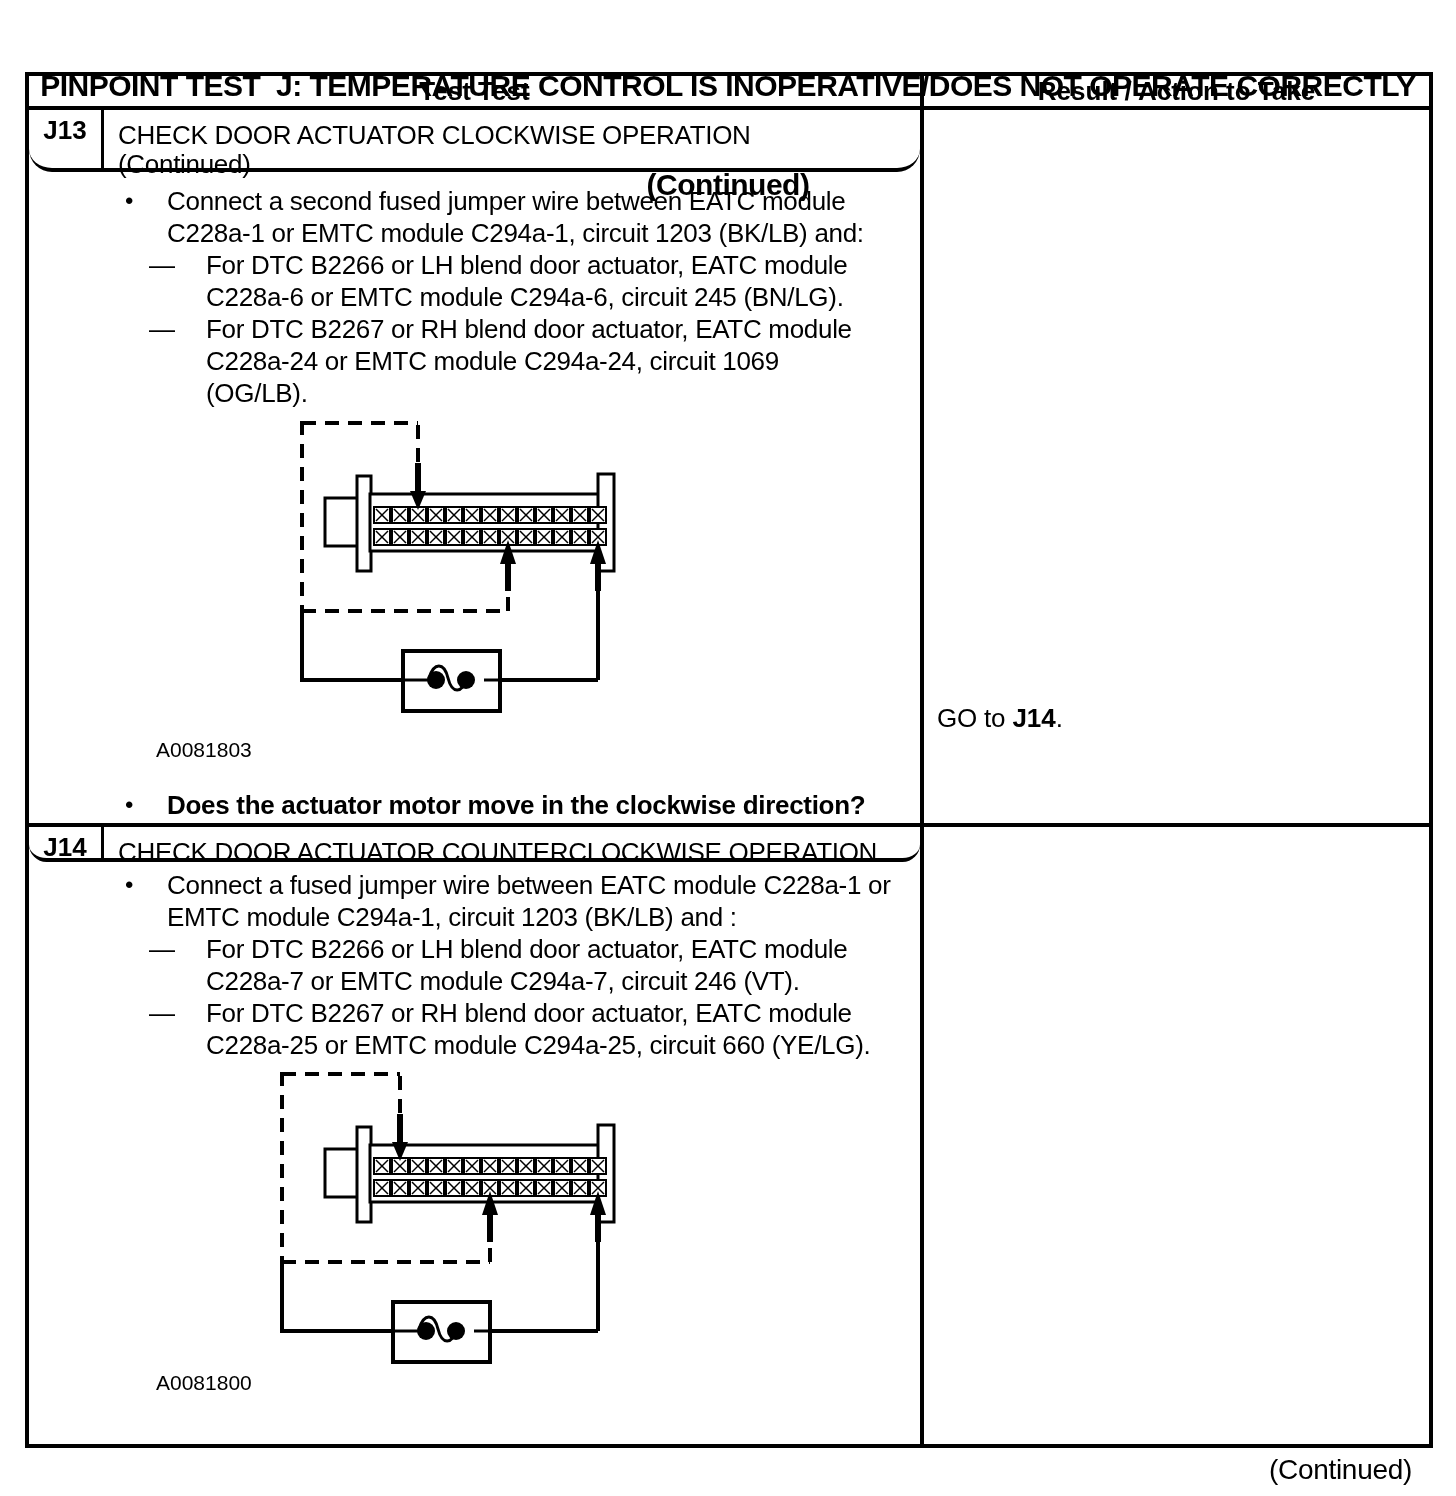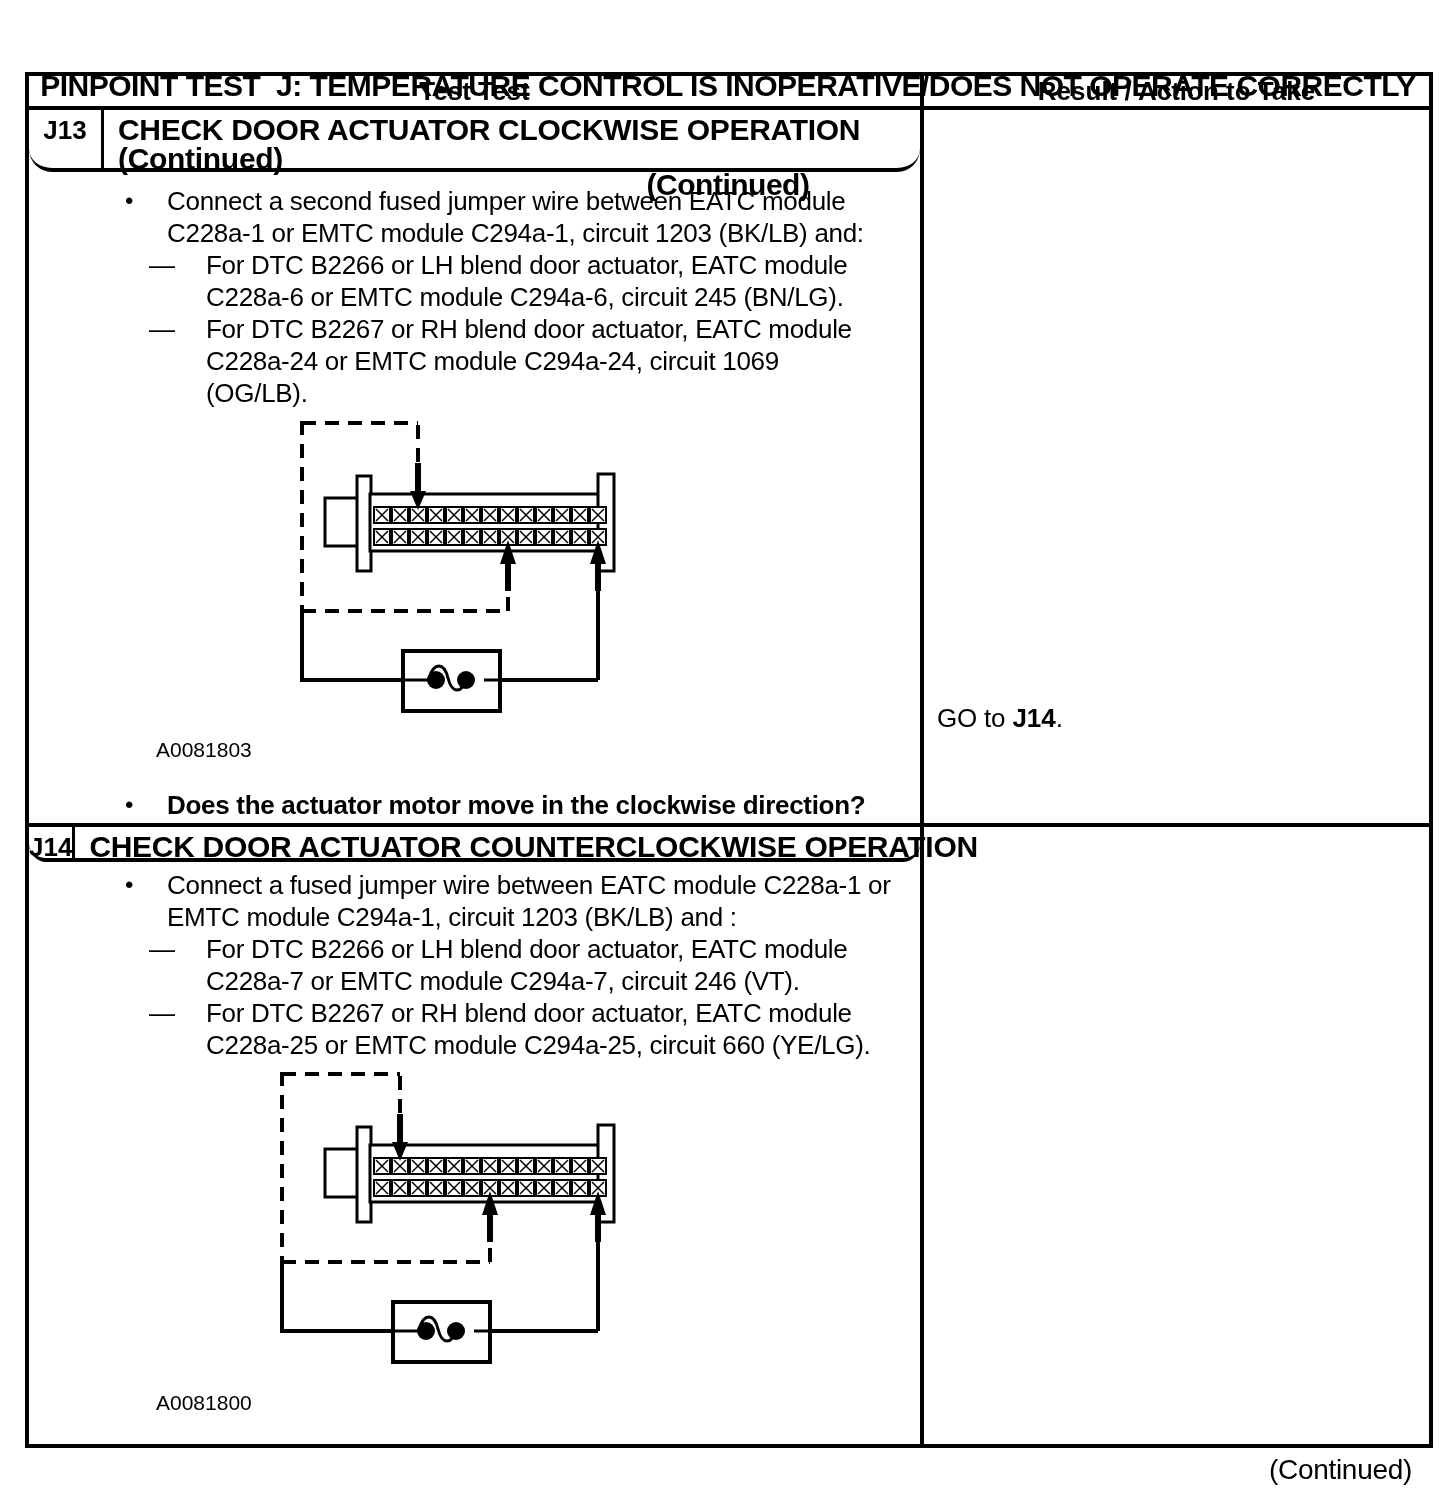--- a/index.html
+++ b/index.html
@@ -21,21 +21,21 @@
   .step-row{display:flex;}
   .step-j14{border-top:4px solid #000;}
   .col-left{width:891px;border-right:4px solid #000;}
   .col-right{width:505px;position:relative;}
 
   .step-head{display:flex;border-bottom:4px solid #000;border-radius:23px;}
   .step-j13 .step-head{height:58px;}
   .step-j14 .step-head{height:31px;}
   .step-num{width:72px;border-right:3px solid #000;text-align:center;
     font-weight:bold;font-size:26px;padding-top:5px;}
-  .step-title{padding-left:14px;padding-top:5px;font-weight:bold;font-size:30px;
+  .step-title{padding-left:14px;padding-top:11px;font-weight:normal;font-size:26px;
     line-height:29px;white-space:pre;letter-spacing:-0.3px;}
 
   .step-body{position:relative;}
   .step-j13 .step-body{height:651px;}
   .step-j14 .step-body{height:582px;}
 
   .bullet{position:absolute;left:96px;display:flex;font-size:26px;line-height:32px;}
   .dot{width:34px;flex:none;font-size:24px;}
   .btext{white-space:pre;letter-spacing:-0.3px;margin-left:8px;}
   .q .btext{font-weight:bold;}
@@ -334,21 +334,21 @@
               <polygon points="204,145 220,145 212,121" fill="#000000"></polygon>
               <rect x="317" y="142" width="6" height="30" fill="#000000"></rect>
               <polygon points="312,145 328,145 320,121" fill="#000000"></polygon>
               <rect x="115" y="232" width="97" height="60" fill="#fff" stroke="#000000" stroke-width="4"></rect>
               <line x1="115" y1="261" x2="141" y2="261" stroke="#000000" stroke-width="3"></line>
               <line x1="196" y1="261" x2="212" y2="261" stroke="#000000" stroke-width="3"></line>
               <circle cx="148" cy="261" r="9" fill="#000000"></circle>
               <circle cx="178" cy="261" r="9" fill="#000000"></circle>
               <path d="M 141 259 c 5 -16 15 -16 19 0 c 4 16 14 16 19 0" fill="none" stroke="#000000" stroke-width="3"></path>
             </svg>
-          <div class="figlabel" style="left:127px;top:529px">A0081800</div>
+          <div class="figlabel" style="left:127px;top:509px">A0081800</div>
         </div>
       </div>
       <div class="col-right"></div>
     </div>
 
   </div>
 
   <div class="page-continued">(Continued)</div>
 </div>
 

